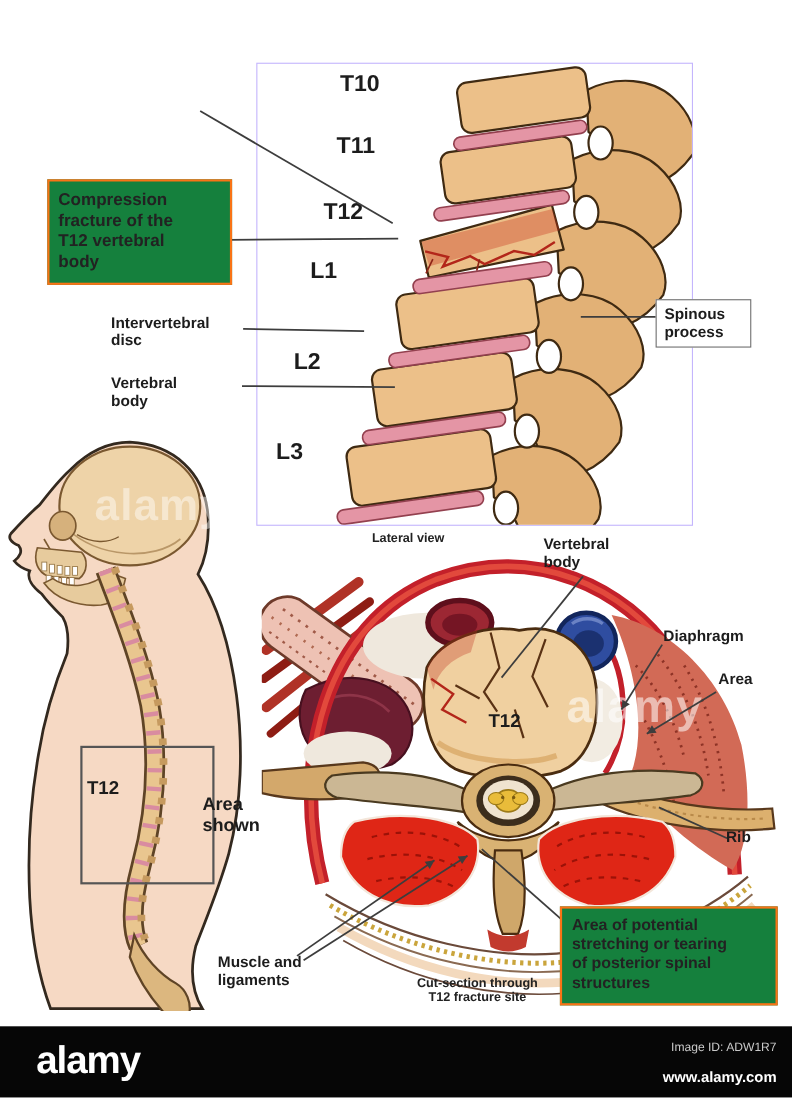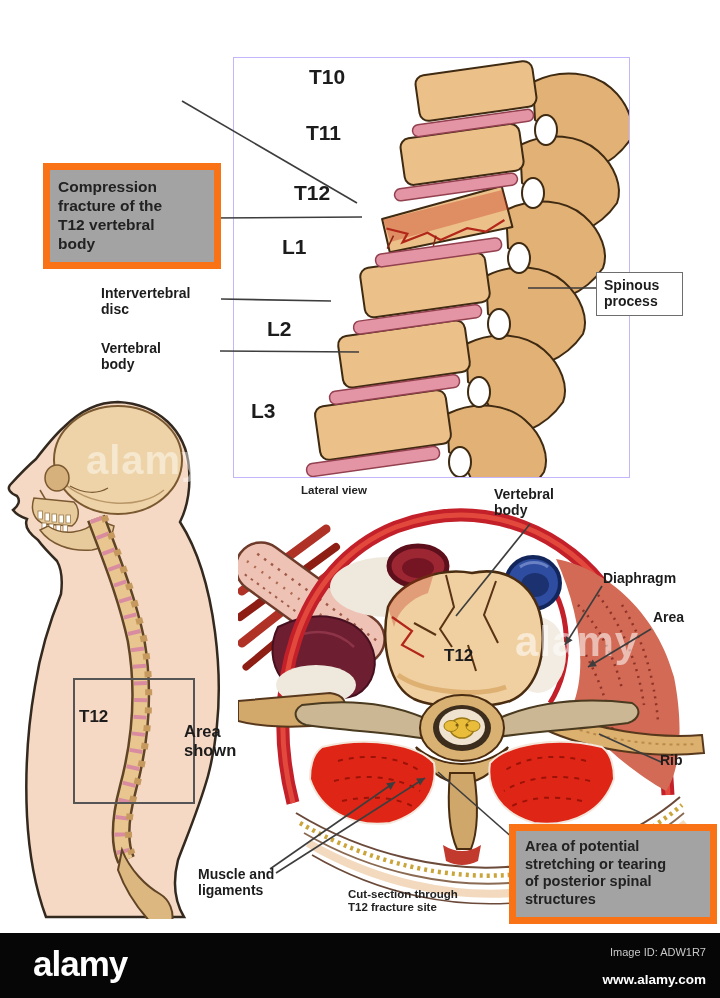--- a/index.html
+++ b/index.html
@@ -1,21 +1,21 @@
 <!DOCTYPE html>
 <html><head>
 <meta charset="utf-8">
 <style>
   html,body{margin:0;padding:0;background:#fff;}
   .page{position:relative;width:720px;height:998px;background:#fff;overflow:hidden;
         font-family:"Liberation Sans","DejaVu Sans",sans-serif;color:#1c1c1c;}
   .txt{position:absolute;font-weight:bold;color:#1c1c1c;white-space:pre-line;line-height:1.17;z-index:5;}
-  .callout{position:absolute;font-weight:bold;color:#222;white-space:pre-line;background:#a3a3a3;
-           border:7px solid #f97316;z-index:5;}
-  .caption{position:absolute;font-weight:bold;color:#222;text-align:left;white-space:pre-line;z-index:5;}
+  .callout{position:absolute;font-weight:bold;color:#222;white-space:pre-line;background:#15803d;
+           border:2px solid #f97316;z-index:5;}
+  .caption{position:absolute;font-weight:bold;color:#222;text-align:center;white-space:pre-line;z-index:5;}
   .lat-box{position:absolute;left:233px;top:57px;width:395px;height:419px;border:1px solid #c4b5fd;
            background:#fff;z-index:1;}
   .vlabel{position:absolute;font-weight:bold;font-size:21px;color:#1c1c1c;z-index:5;}
   .spinous-box{position:absolute;left:596px;top:272px;width:78px;height:38px;background:#fff;
                border:1.5px solid #6e6e6e;font-weight:bold;font-size:14px;line-height:16px;
                padding:4px 0 0 7px;white-space:pre-line;z-index:6;}
   .area-rect{position:absolute;left:73px;top:678px;width:118px;height:122px;border:2px solid #555;z-index:4;}
   .lines{position:absolute;left:0;top:0;z-index:4;pointer-events:none;}
   .illo{position:absolute;z-index:1;}
   .wm{position:absolute;font-weight:bold;font-size:42px;letter-spacing:1px;z-index:3;pointer-events:none;}

